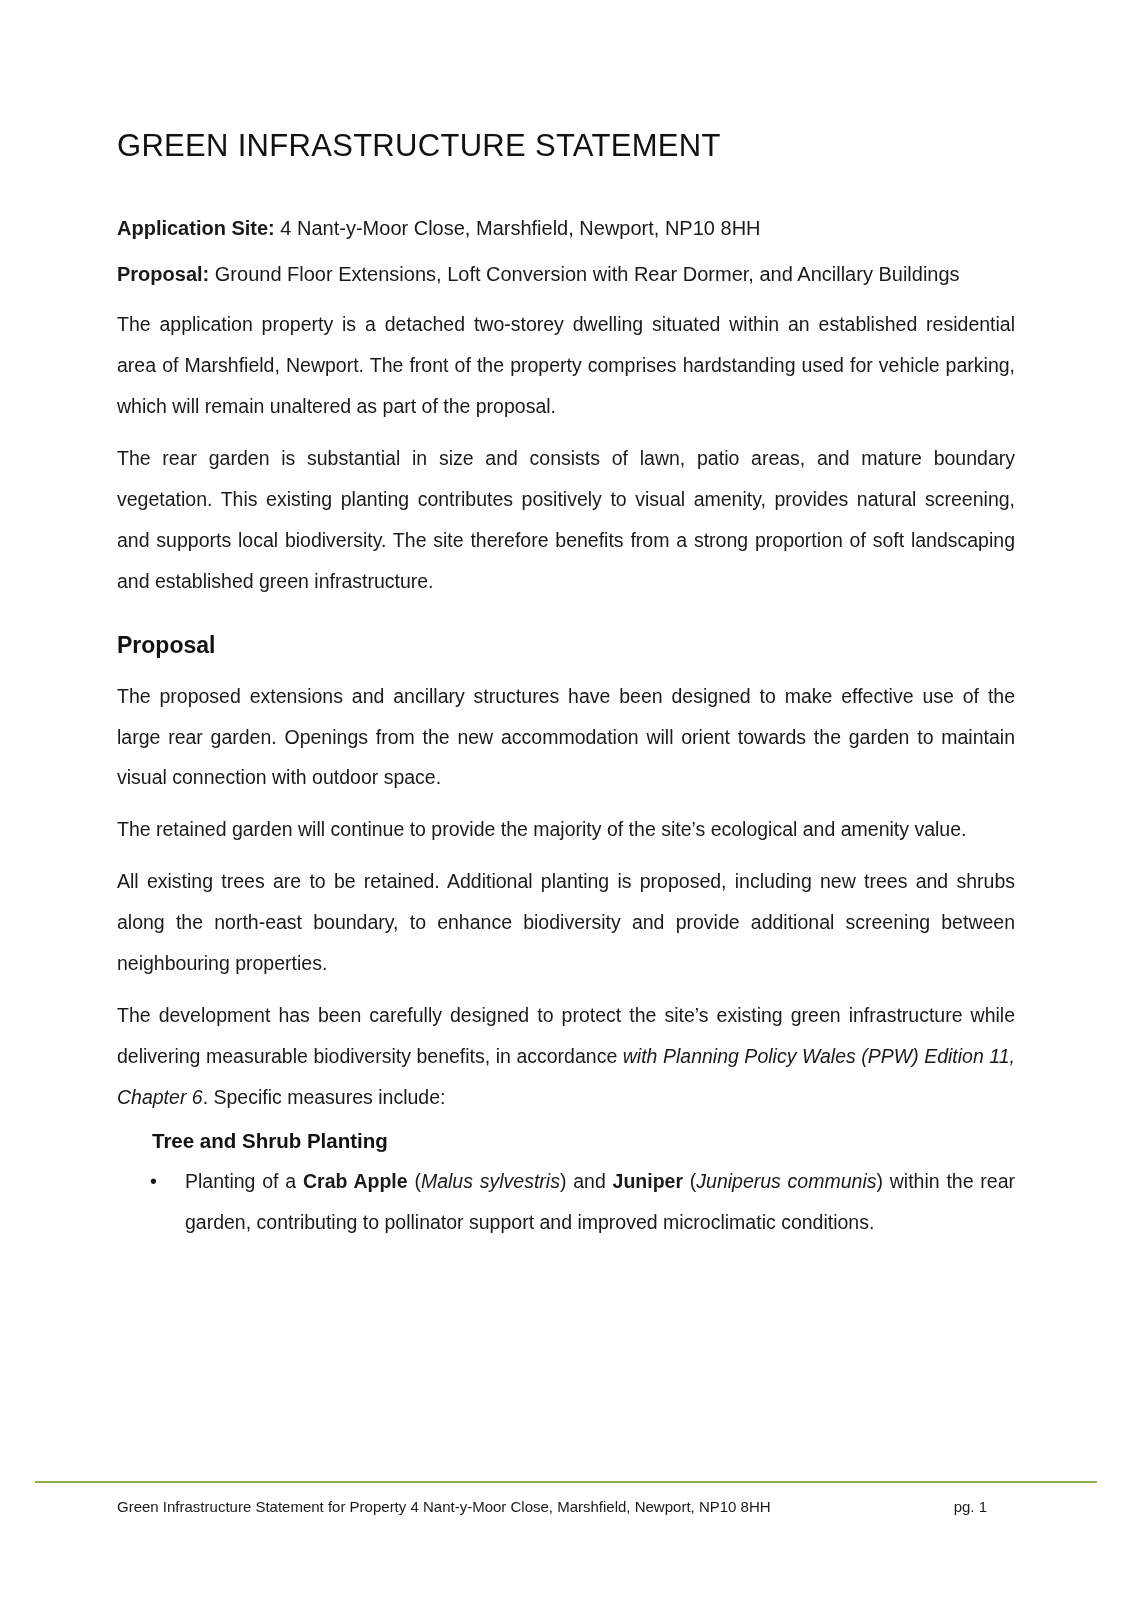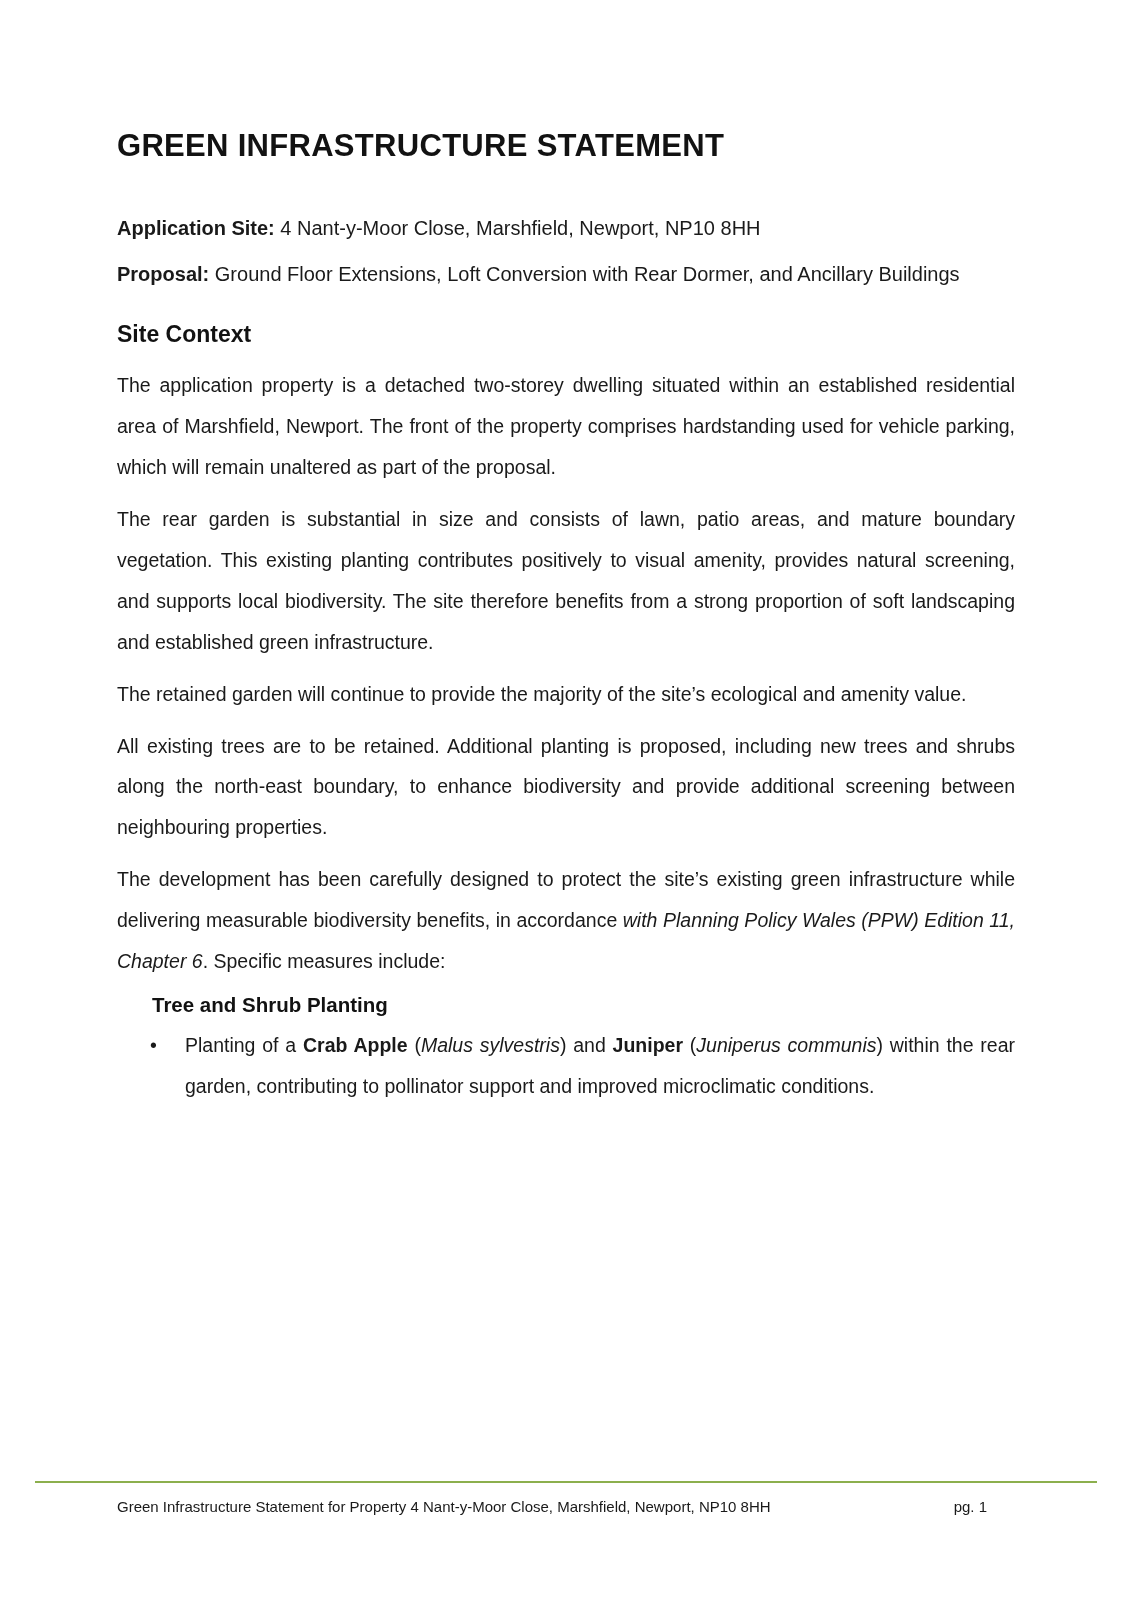--- a/index.html
+++ b/index.html
@@ -10,21 +10,21 @@
     position: relative;
     overflow: hidden;
     font-family: "Liberation Sans", sans-serif;
     color: #1a1a1a;
   }
   .page { position: relative; width: 1132px; height: 1600px; background: #ffffff; }
   .page-content { padding: 128px 117px 0 117px; }
 
   .doc-title {
     font-size: 31px;
-    font-weight: 700;
+    font-weight: 400;
     color: #121212;
     letter-spacing: 0.3px;
     margin-bottom: 48px;
   }
 
   .meta-line {
     font-size: 20px;
     line-height: 1.65;
     margin-bottom: 13px;
   }
@@ -81,27 +81,28 @@
 
 <div class="page">
   <div class="page-content">
 
     <h1 class="doc-title">GREEN INFRASTRUCTURE STATEMENT</h1>
 
     <p class="meta-line"><strong>Application Site:</strong><span> 4 Nant-y-Moor Close, Marshfield, Newport, NP10 8HH</span></p>
 
     <p class="meta-line"><strong>Proposal:</strong><span> Ground Floor Extensions, Loft Conversion with Rear Dormer, and Ancillary Buildings</span></p>
 
-    <h2 class="section-heading">Site Context</h2>
 
     <p class="body-para">The application property is a detached two-storey dwelling situated within an established residential area of Marshfield, Newport. The front of the property comprises hardstanding used for vehicle parking, which will remain unaltered as part of the proposal.</p>
 
     <p class="body-para">The rear garden is substantial in size and consists of lawn, patio areas, and mature boundary vegetation. This existing planting contributes positively to visual amenity, provides natural screening, and supports local biodiversity. The site therefore benefits from a strong proportion of soft landscaping and established green infrastructure.</p>
 
+    <h2 class="section-heading">Proposal</h2>
 
+    <p class="body-para">The proposed extensions and ancillary structures have been designed to make effective use of the large rear garden. Openings from the new accommodation will orient towards the garden to maintain visual connection with outdoor space.</p>
 
     <p class="body-para">The retained garden will continue to provide the majority of the site’s ecological and amenity value.</p>
 
     <p class="body-para">All existing trees are to be retained. Additional planting is proposed, including new trees and shrubs along the north-east boundary, to enhance biodiversity and provide additional screening between neighbouring properties.</p>
 
 
     <p class="body-para rich"><span>The development has been carefully designed to protect the site’s existing green infrastructure while delivering measurable biodiversity benefits, in accordance </span><i>with Planning Policy Wales (PPW) Edition 11, Chapter 6</i><span>. Specific measures include:</span></p>
 
     <h3 class="sub-heading">Tree and Shrub Planting</h3>
 

